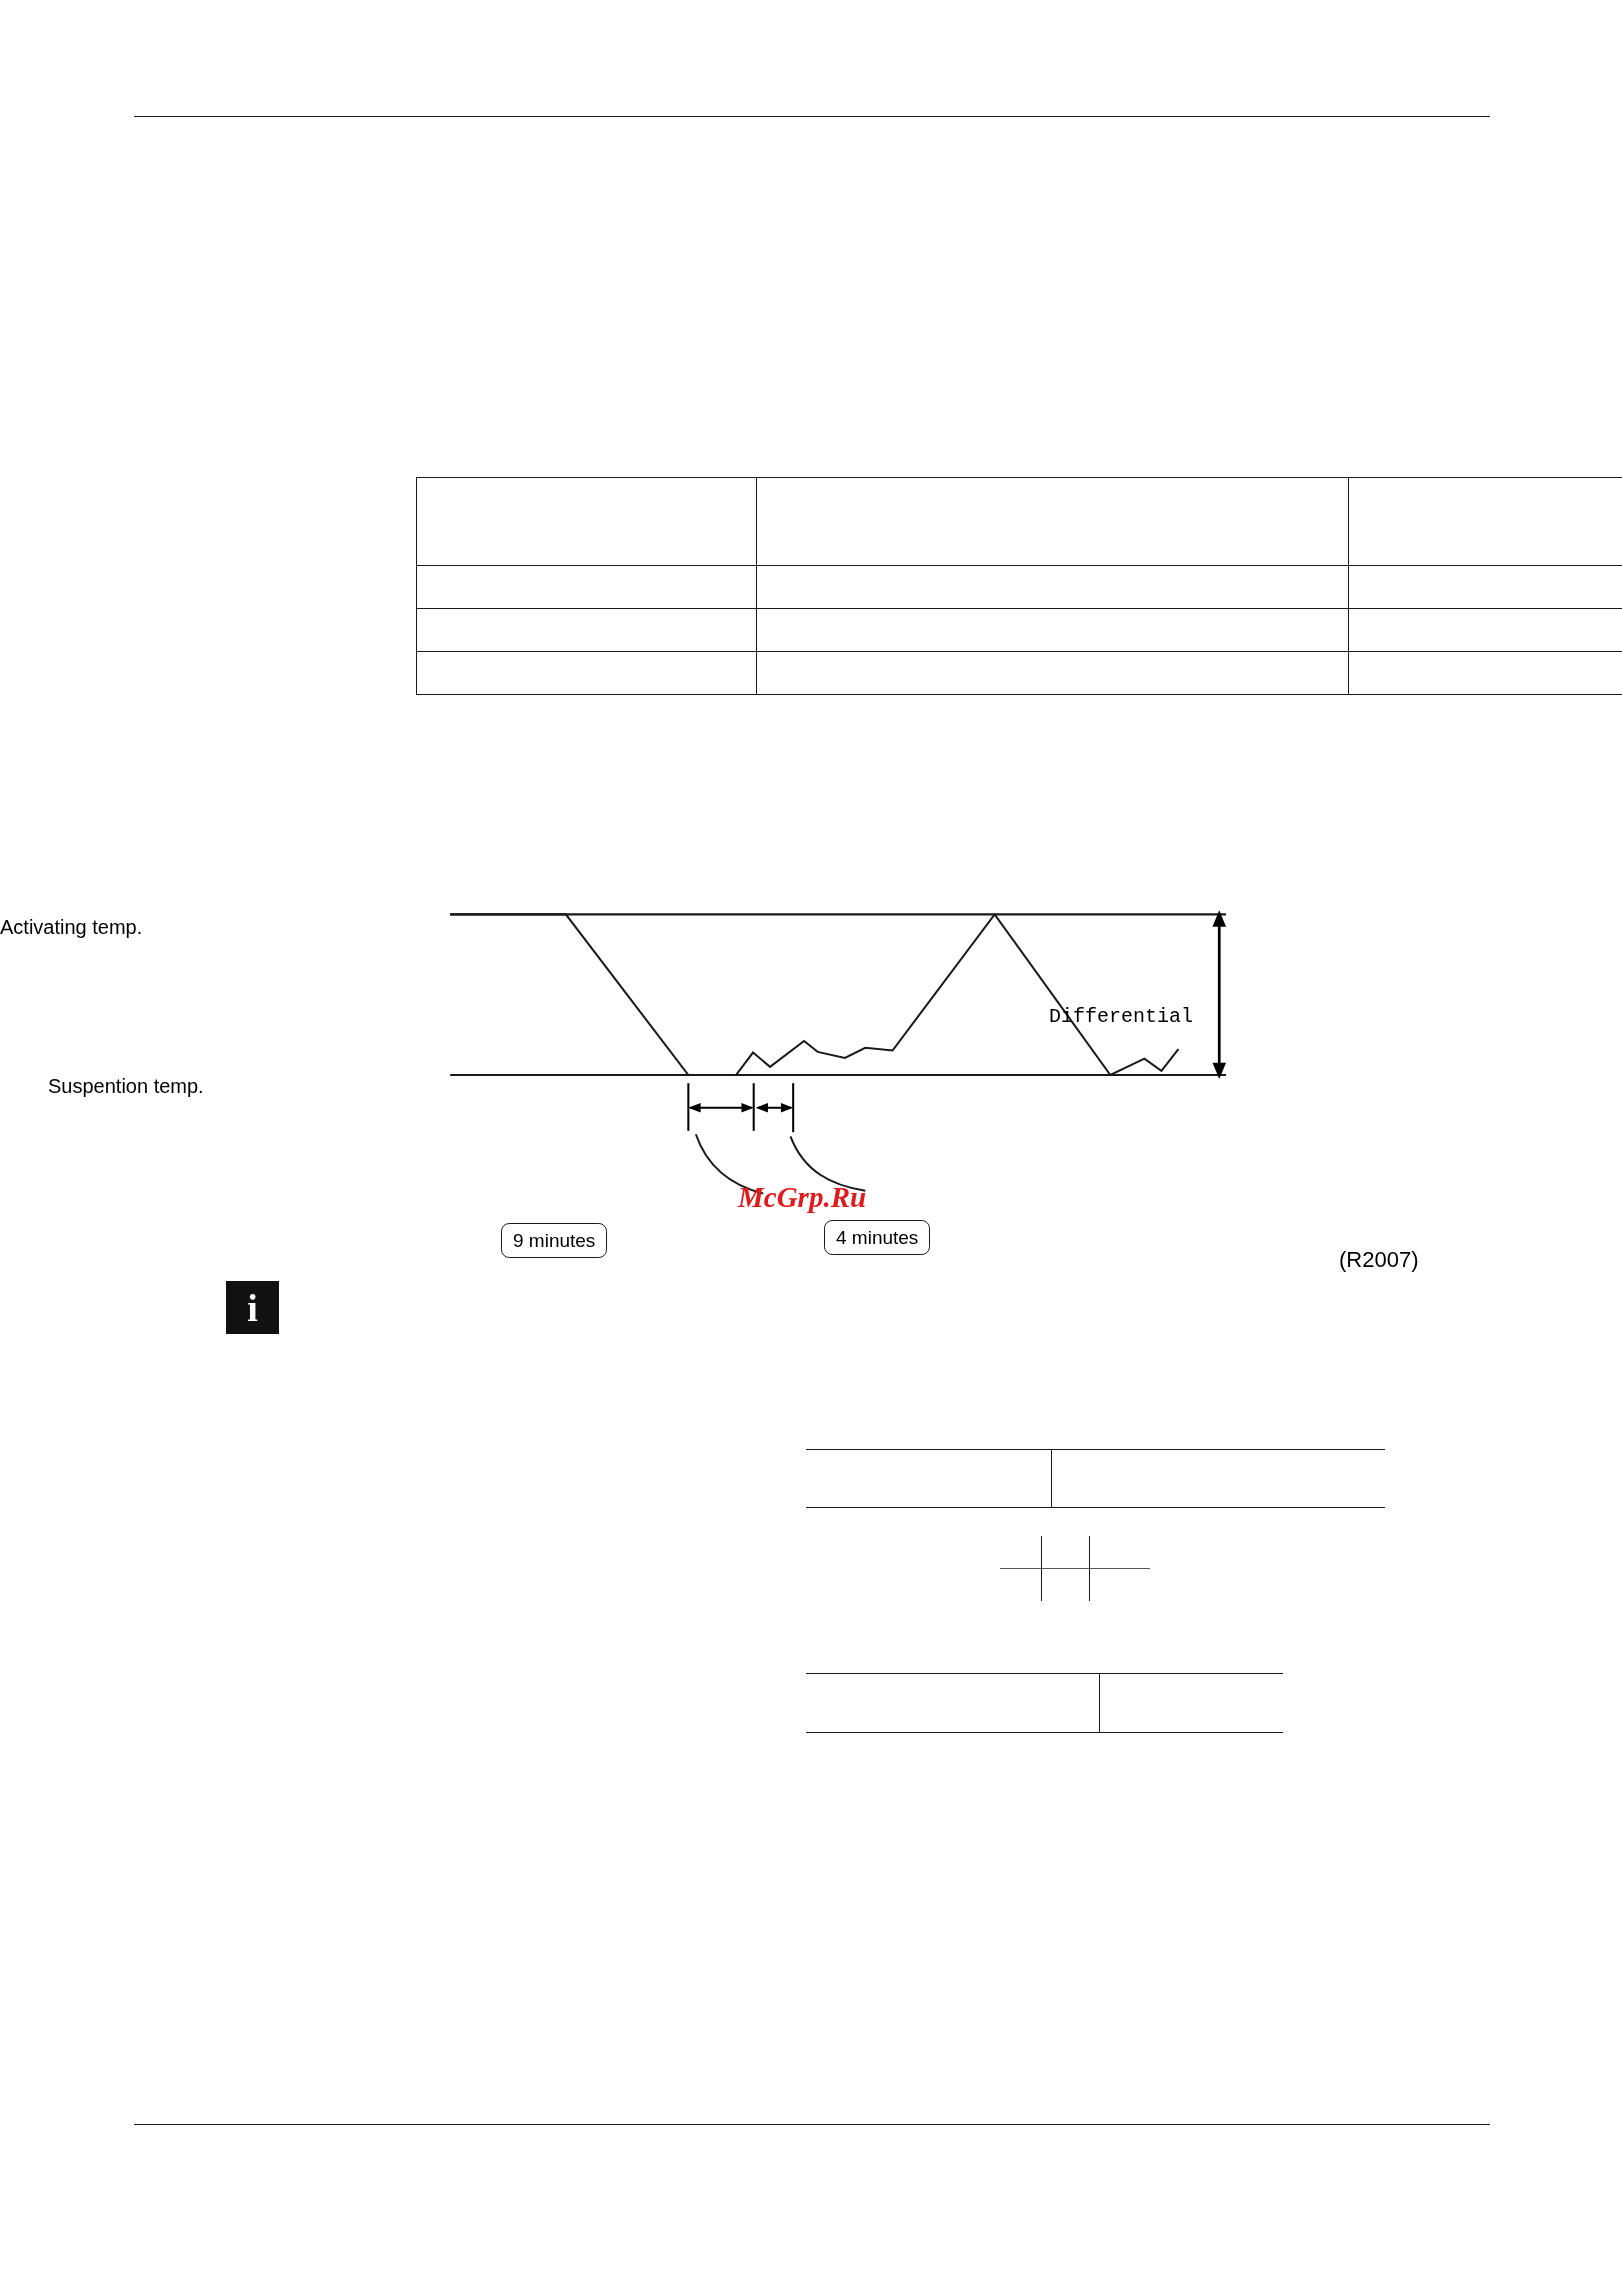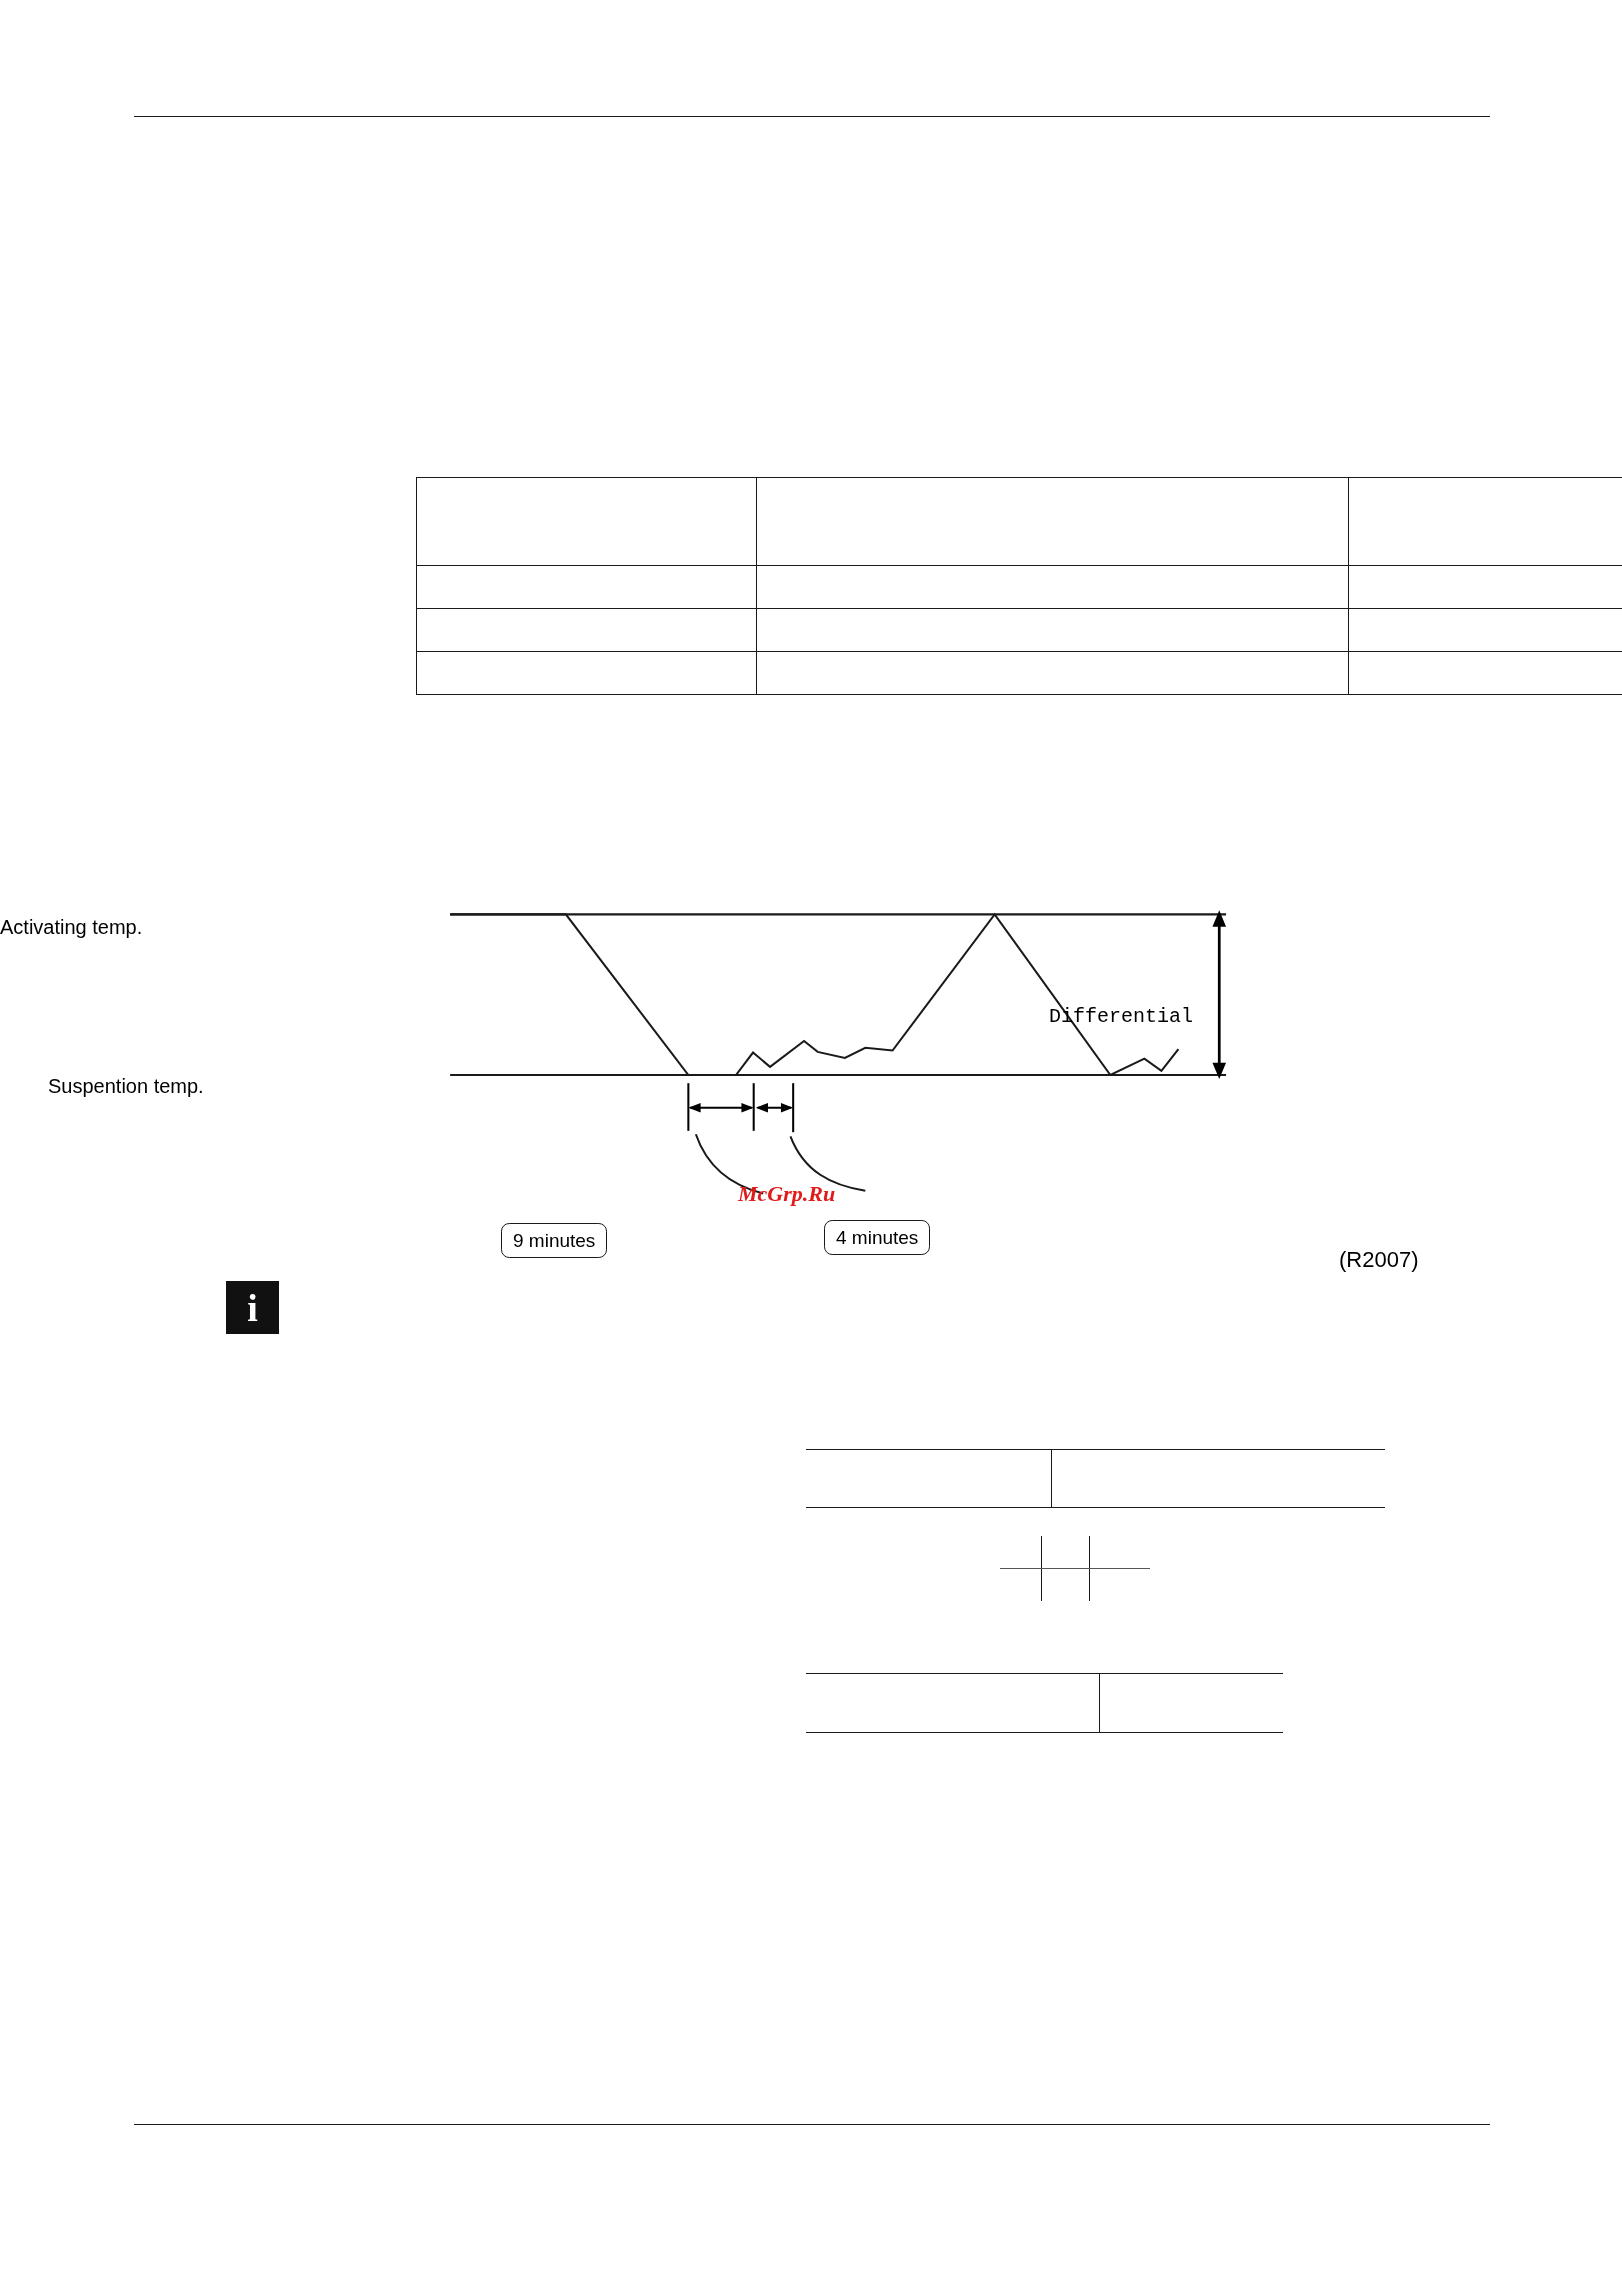--- a/index.html
+++ b/index.html
@@ -91,21 +91,21 @@
   #callout-5 { left: 501px; top: 1223px; }
   #callout-4 { left: 816px; top: 1220px; margin-left: 8px; }
 
   #watermark {
     position: absolute;
     left: 738px;
     top: 1181px;
     font-family: "Liberation Serif", serif;
     font-style: italic;
     font-weight: bold;
-    font-size: 22px;
+    font-size: 29px;
     color: #e01b1b;
     white-space: nowrap;
   }
 
   
   #info-icon {
     position: absolute;
     left: 226px;
     top: 1281px;
     width: 53px;

